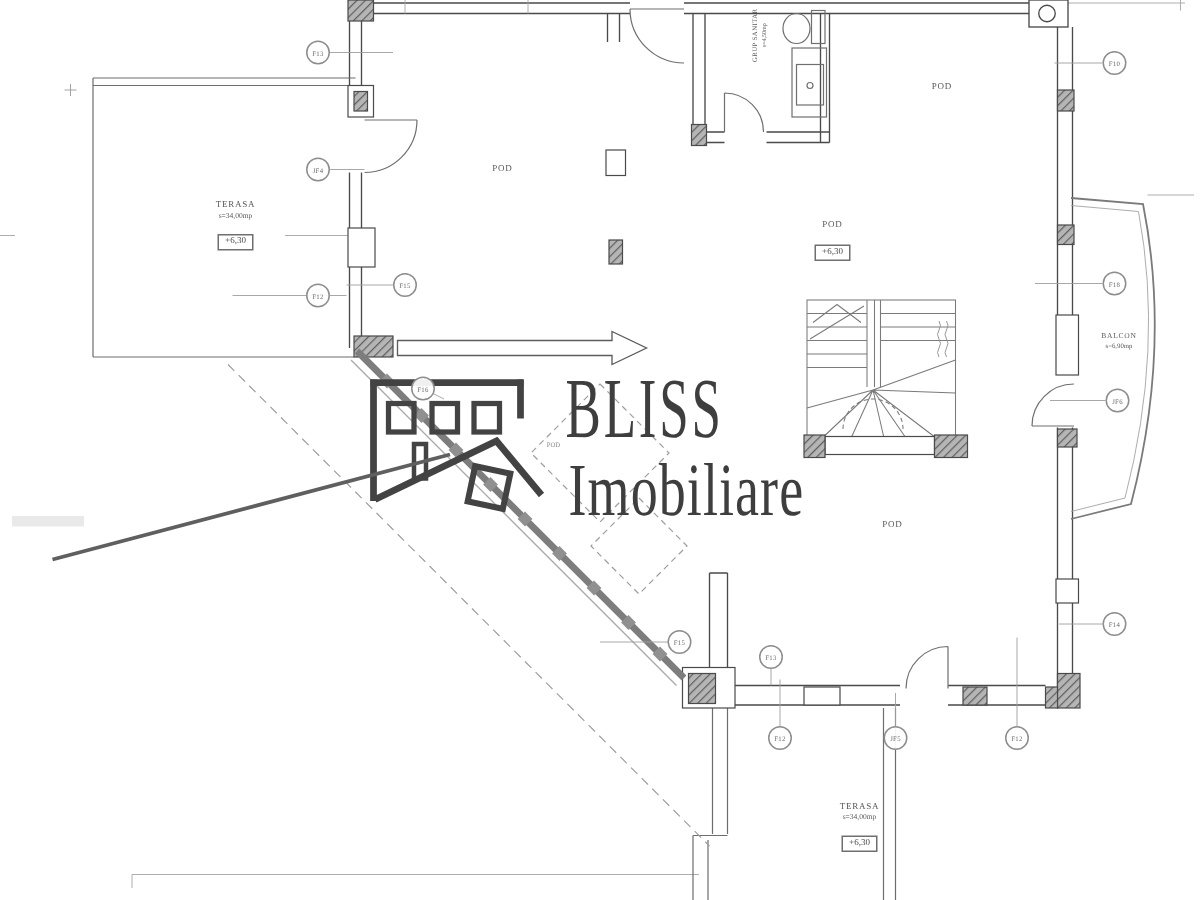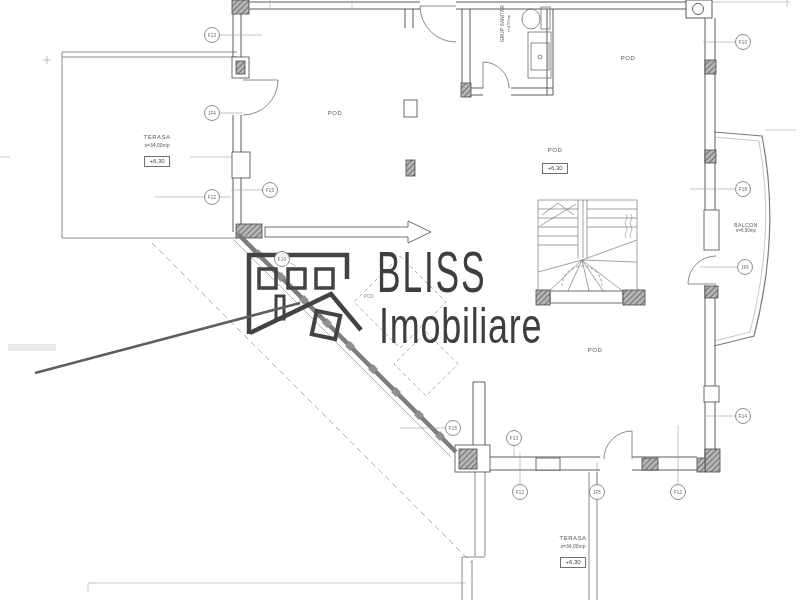--- a/index.html
+++ b/index.html
@@ -1,17 +1,17 @@
 <!DOCTYPE html>
 <html><head>
 <meta charset="utf-8">
 <style>
   html,body{margin:0;padding:0;background:#fff;}
   .plan{position:relative;width:800px;height:600px;background:#ffffff;overflow:hidden;
-        font-family:Liberation Sans, sans-serif;}
+        font-family:Liberation Serif, serif;}
   .plan svg{position:absolute;left:0;top:0;}
   .room-label{position:absolute;text-align:center;color:#5a5a5a;line-height:1.25;}
   .room-name{font-size:6px;letter-spacing:.5px;white-space:nowrap;}
   .room-area{font-size:5px;white-space:nowrap;}
   .level-box{display:inline-block;border:1px solid #6f6f6f;background:#fff;color:#4a4a4a;
              font-size:6px;padding:1px 4px;margin-top:3px;white-space:nowrap;}
   .vertical-label{position:absolute;width:70px;text-align:center;color:#5a5a5a;
                   transform:rotate(-90deg);transform-origin:center center;line-height:1.3;}
   .vertical-label .room-name{font-size:4.5px;letter-spacing:.3px;}
   .vertical-label .room-area{font-size:4px;}

